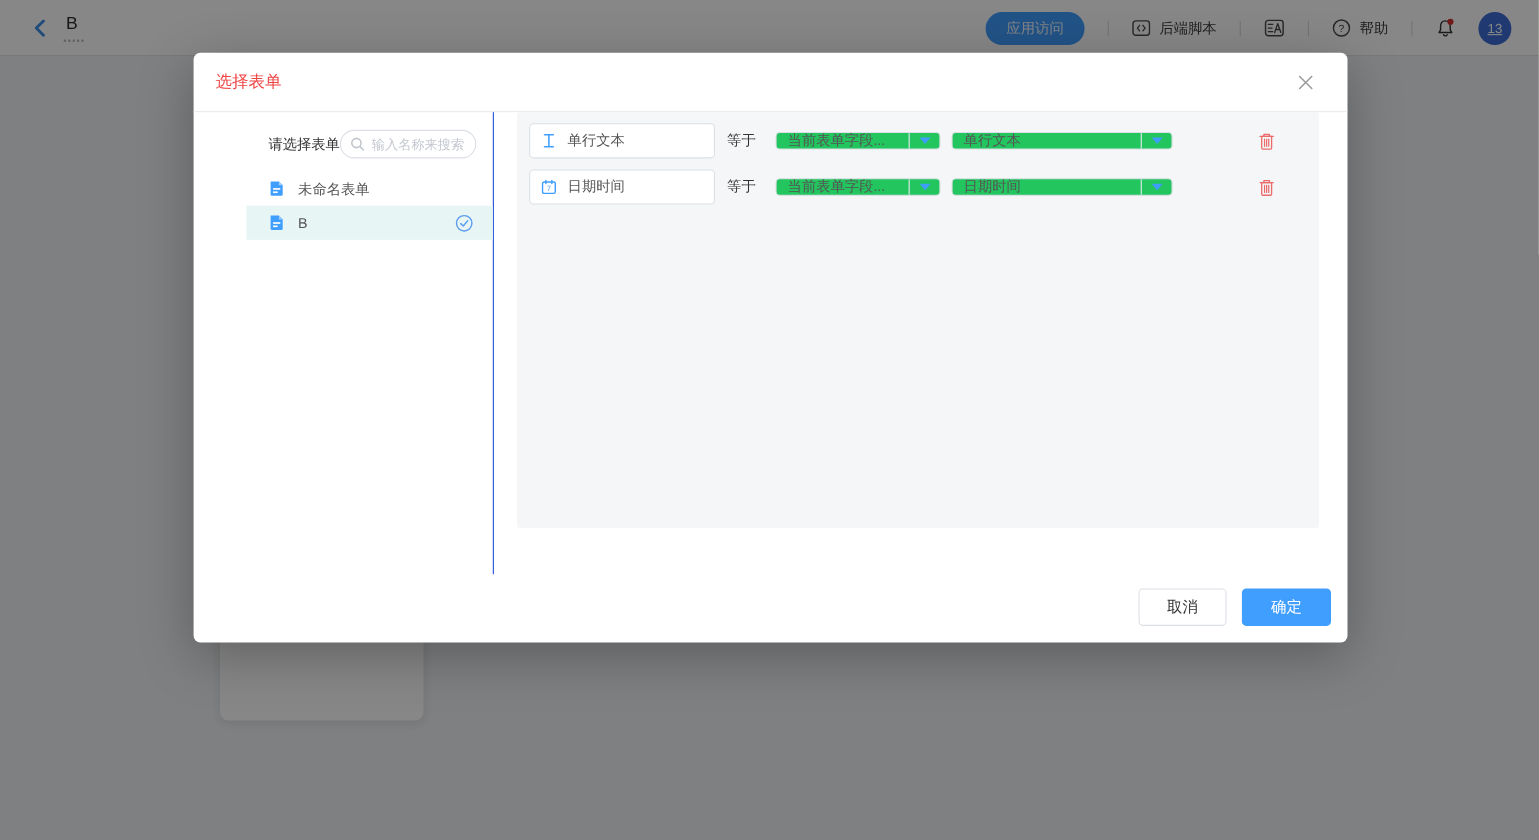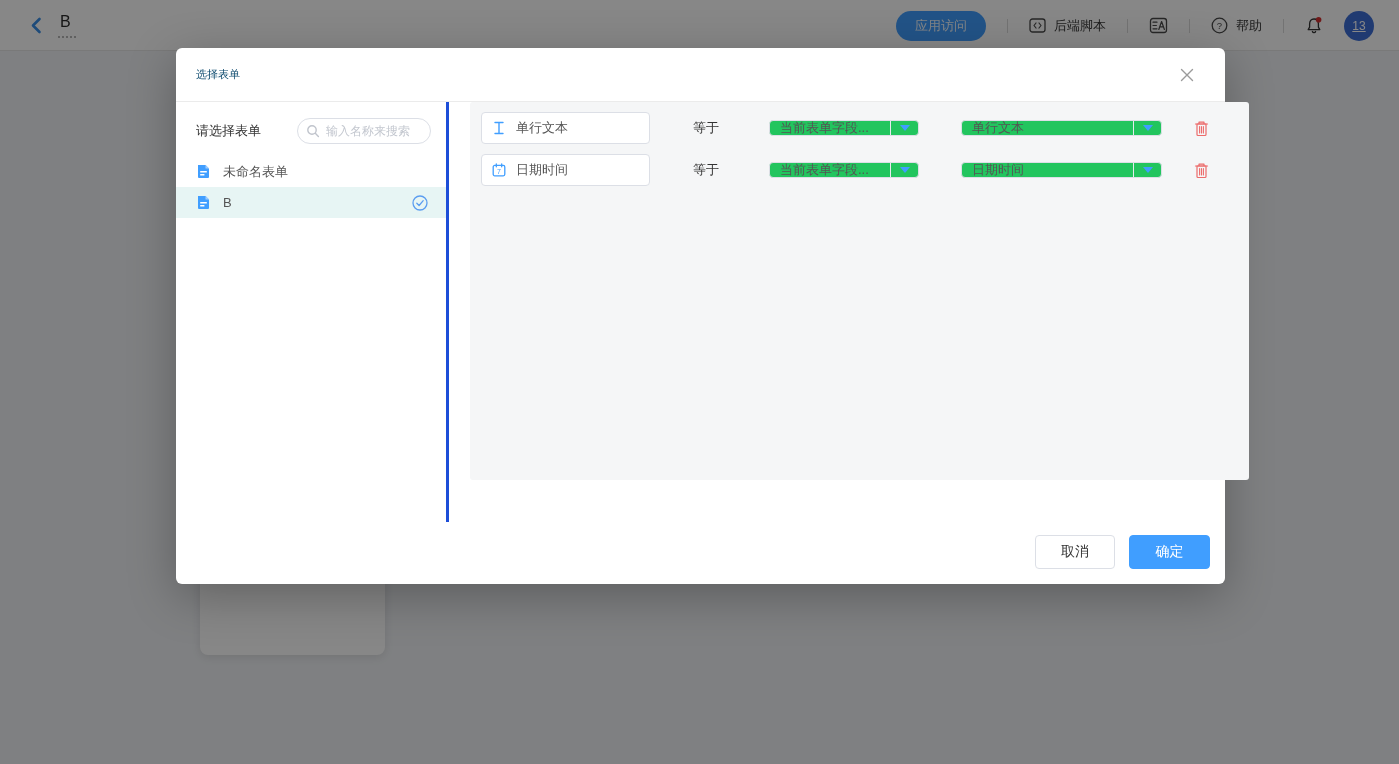--- a/index.html
+++ b/index.html
@@ -18,43 +18,43 @@
   .bell-wrap { position:relative; margin-right:20px; background:none; border:none; cursor:pointer; display:flex; }
   .avatar { width:30px; height:30px; border-radius:50%; background:#3e6fd6; color:#fff; font-size:12px; display:flex; align-items:center; justify-content:center; cursor:pointer;text-decoration:underline; }
   .bg-card { position:absolute; left:200px; top:540px; width:185px; height:115px; background:#fff; border-radius:8px; box-shadow:0 2px 10px rgba(0,0,0,0.10); z-index:1; }
 
   
   .overlay { position:absolute; inset:0; background:rgba(0,0,0,0.47); z-index:10; }
 
   
   .modal { position:absolute; left:176px; top:48px; width:1049px; height:536px; background:#fff; border-radius:6px; box-shadow:0 12px 48px rgba(0,0,0,0.28); z-index:20; display:flex; flex-direction:column; }
   .modal-header { height:54px; flex:none; border-bottom:1px solid #ebebeb; display:flex; align-items:center; padding:0 20px; }
-  .modal-title { font-size:11px; color:#0c4a6e; }
+  .modal-title { font-size:15px; color:#ef4444; }
   .modal-close { margin-left:auto; margin-right:8px; background:none; border:none; cursor:pointer; display:flex; padding:2px; }
 
   .modal-body { flex:none; height:420px; display:flex; }
-  .sidebar { width:273px; flex:none; border-right:3px solid #1d4ed8; }
+  .sidebar { width:273px; flex:none; border-right:1px solid #1d4ed8;padding-left:48px; }
   .sidebar-top { display:flex; align-items:center; justify-content:space-between; padding:16px 15px 12px 20px; }
   .sidebar-label { font-size:13px; color:#333; white-space:nowrap; }
   .search-box { position:relative; width:134px; height:26px; }
   .search-input { width:100%; height:100%; border:1px solid #dcdfe6; border-radius:13px; padding:0 8px 0 28px; font-size:12px; color:#333; outline:none; background:#fff; font-family:inherit; }
   .search-input::placeholder { color:#c3c7cf; }
   .search-icon { position:absolute; left:9px; top:6px; pointer-events:none; }
   .form-item { height:31px; display:flex; align-items:center; padding:0 18px 0 20px; font-size:13px; color:#555; cursor:pointer; }
   .form-item.selected { background:#e7f5f4; }
   .doc-ic { margin-right:12px; display:flex; }
   .check-ic { margin-left:auto; display:flex; }
 
   .panel { flex:1; padding:0 26px 0 21px; }
   .panel-head { display:flex; align-items:center; justify-content:space-between; height:40px; margin-top:2px; }
   .panel-title { font-size:13px; color:#333; }
   .add-field { display:flex; align-items:center; gap:5px; color:#409eff; font-size:13px; background:none; border:none; cursor:pointer; font-family:inherit; }
   .plus-ic { font-size:17px; line-height:14px; font-weight:400; }
   .rows-panel { background:#f5f6f7; border-radius:3px; height:378px; padding:10px 11px; }
-  .field-row { display:flex; align-items:center; height:32px; margin-bottom:10px;gap:32px; }
+  .field-row { display:flex; align-items:center; height:32px; margin-bottom:10px; }
   .field-box { width:169px; height:32px; background:#fff; border:1px solid #dcdfe6; border-radius:4px; display:flex; align-items:center; padding:0 10px; gap:10px; flex:none; }
   .field-label { font-size:13px; color:#555; }
   .operator { margin-left:11px; width:44px; font-size:13px; color:#333; flex:none; }
   .select { height:16px; background:#22c55e; border:1px solid #dcdfe6; border-radius:4px; display:flex; align-items:center; cursor:pointer; flex:none; }
   .sel-text { flex:1; padding:0 10px; font-size:13px; color:#555; white-space:nowrap; overflow:hidden; }
   .sel-arrow { width:28px; align-self:stretch; border-left:1px solid #e7eaee; display:flex; align-items:center; justify-content:center; }
   .caret { width:0; height:0; border-left:5px solid transparent; border-right:5px solid transparent; border-top:6px solid #409eff; }
   .select.src { width:150px; }
   .select.val { width:201px; margin-left:10px; }
   .trash-btn { margin-left:auto; margin-right:29px; background:none; border:none; cursor:pointer; display:flex; }

